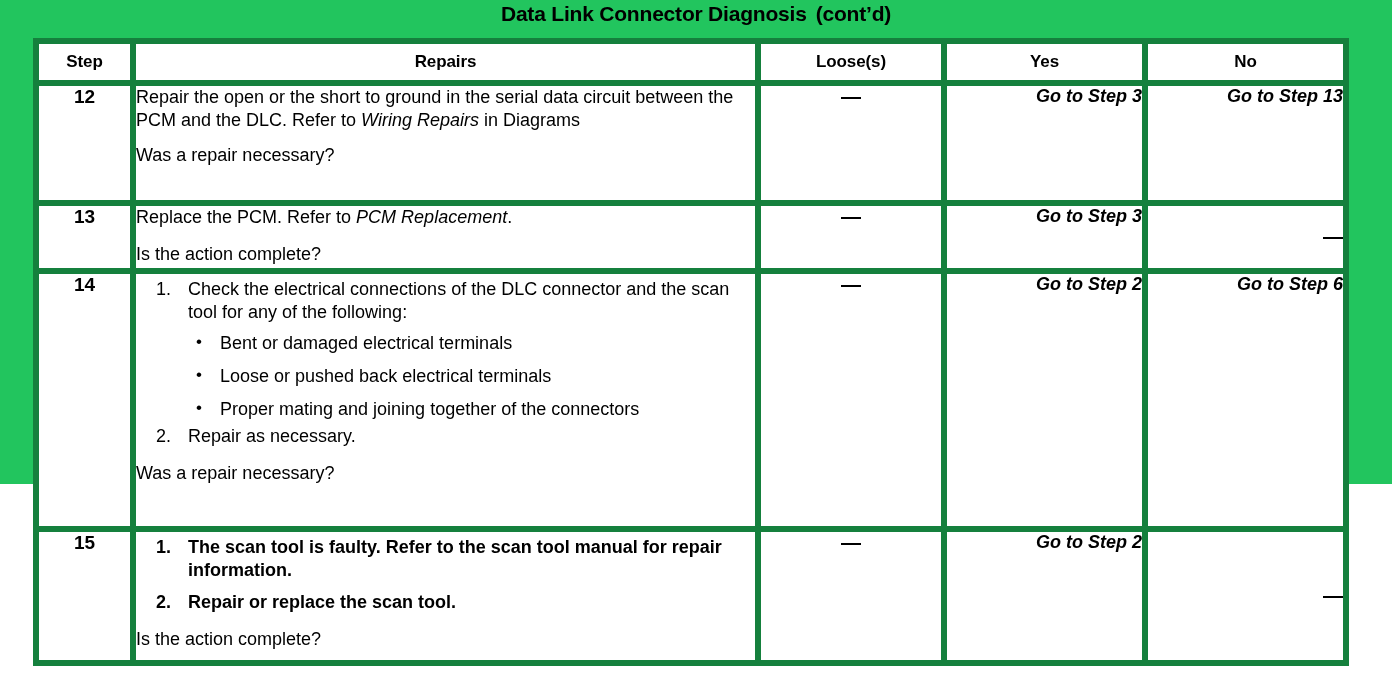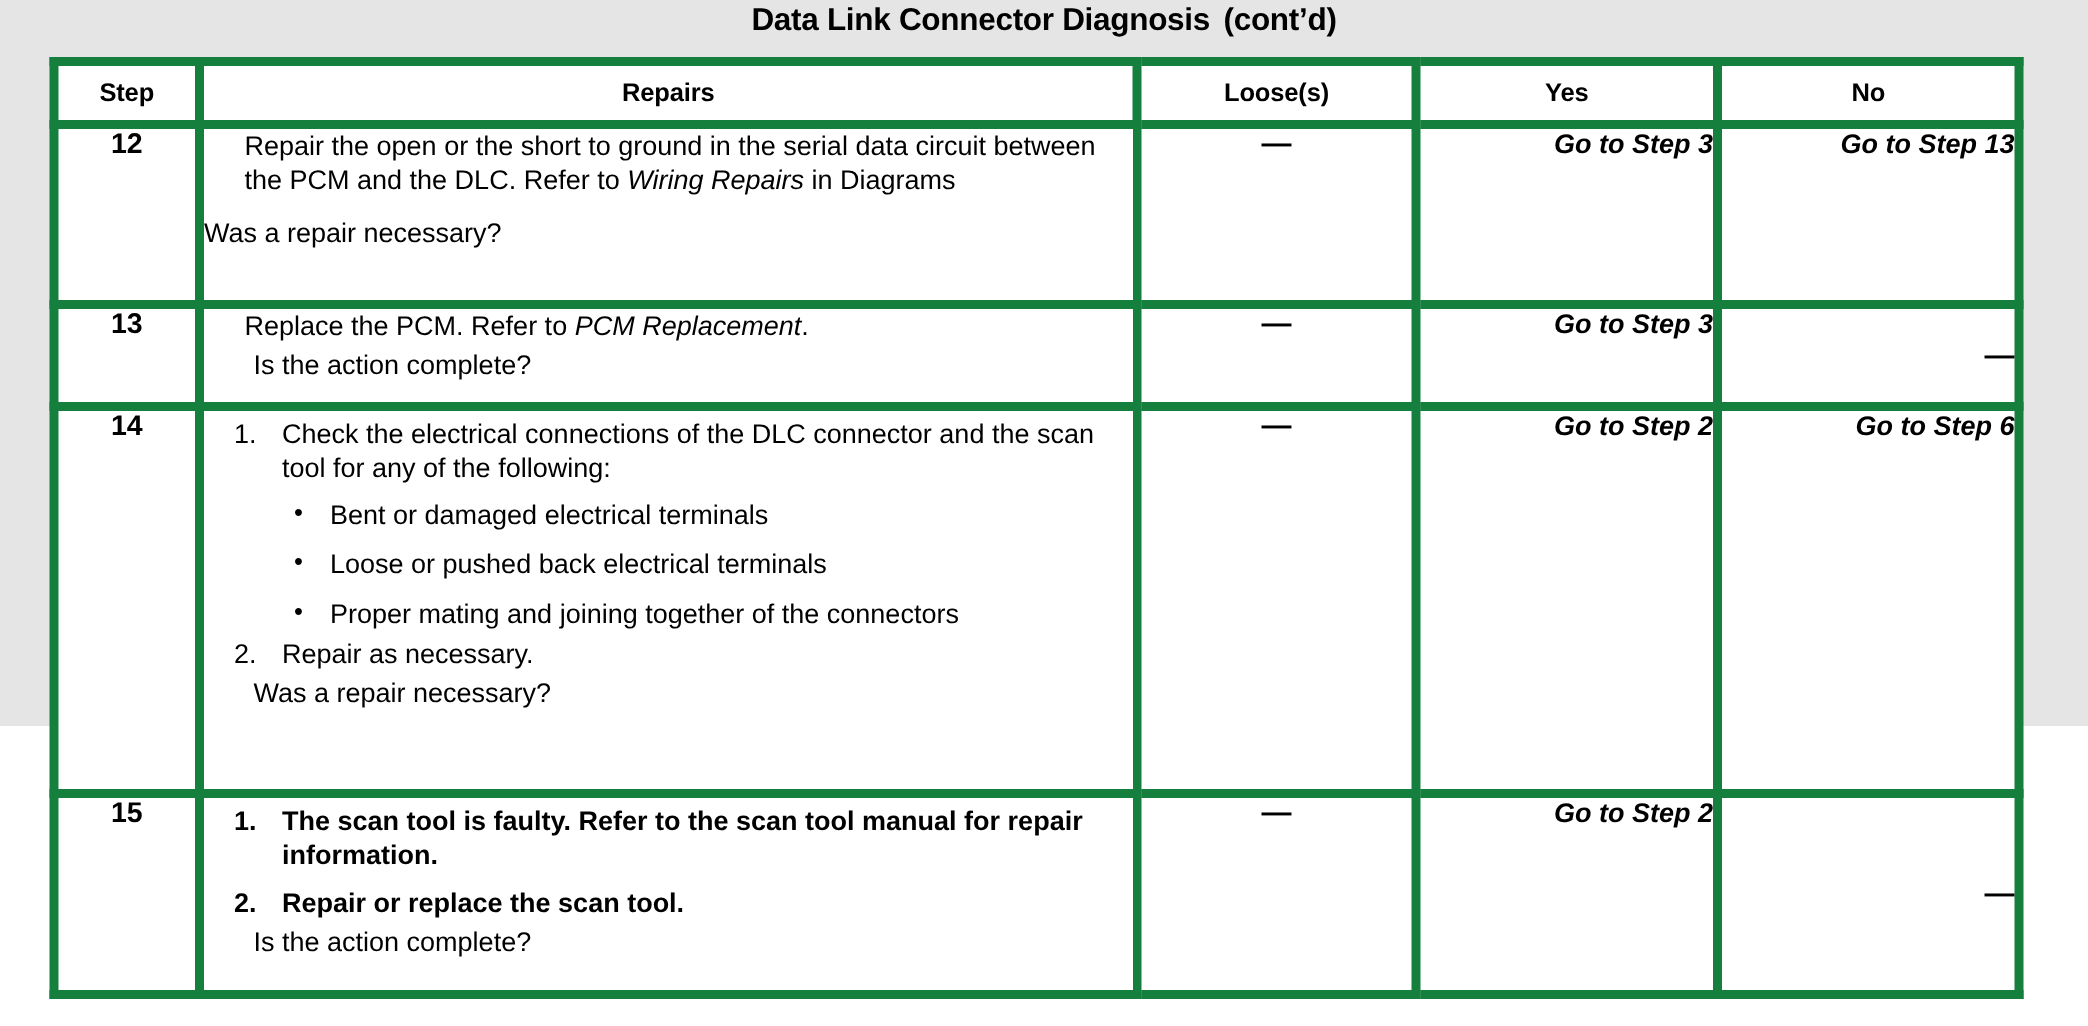--- a/index.html
+++ b/index.html
@@ -13,21 +13,21 @@
     height: 684px;
     font-family: "Liberation Sans", sans-serif;
     color: #000000;
     overflow: hidden;
   }
 
   .page {
     position: relative;
     width: 1392px;
     height: 484px;
-    background: #e5e5e5;
+    background: #22c55e;
   }
 
   .doc-title {
     position: absolute;
     top: 2px;
     left: 0;
     width: 1392px;
     text-align: center;
     font-size: 21px;
     font-weight: bold;
@@ -81,28 +81,26 @@
 
   
   .action-cell {
     padding: 7px 8px 4px 9px;
     font-size: 18px;
     line-height: 1.28;
     position: relative;
   }
   .action-cell .para {
     margin: 0 0 0 0;
-    padding-left: 27px;
   }
   .action-cell .question {
     margin-top: 12px;
   }
   .action-cell .question.tight {
-    margin-top: 3px;
-    padding-left: 33px;
+    margin-top: 14px;
   }
   em.it {
     font-style: italic;
   }
 
   
   ol.numlist {
     margin: 4px 0 0 0;
     padding: 0;
     list-style: none;

